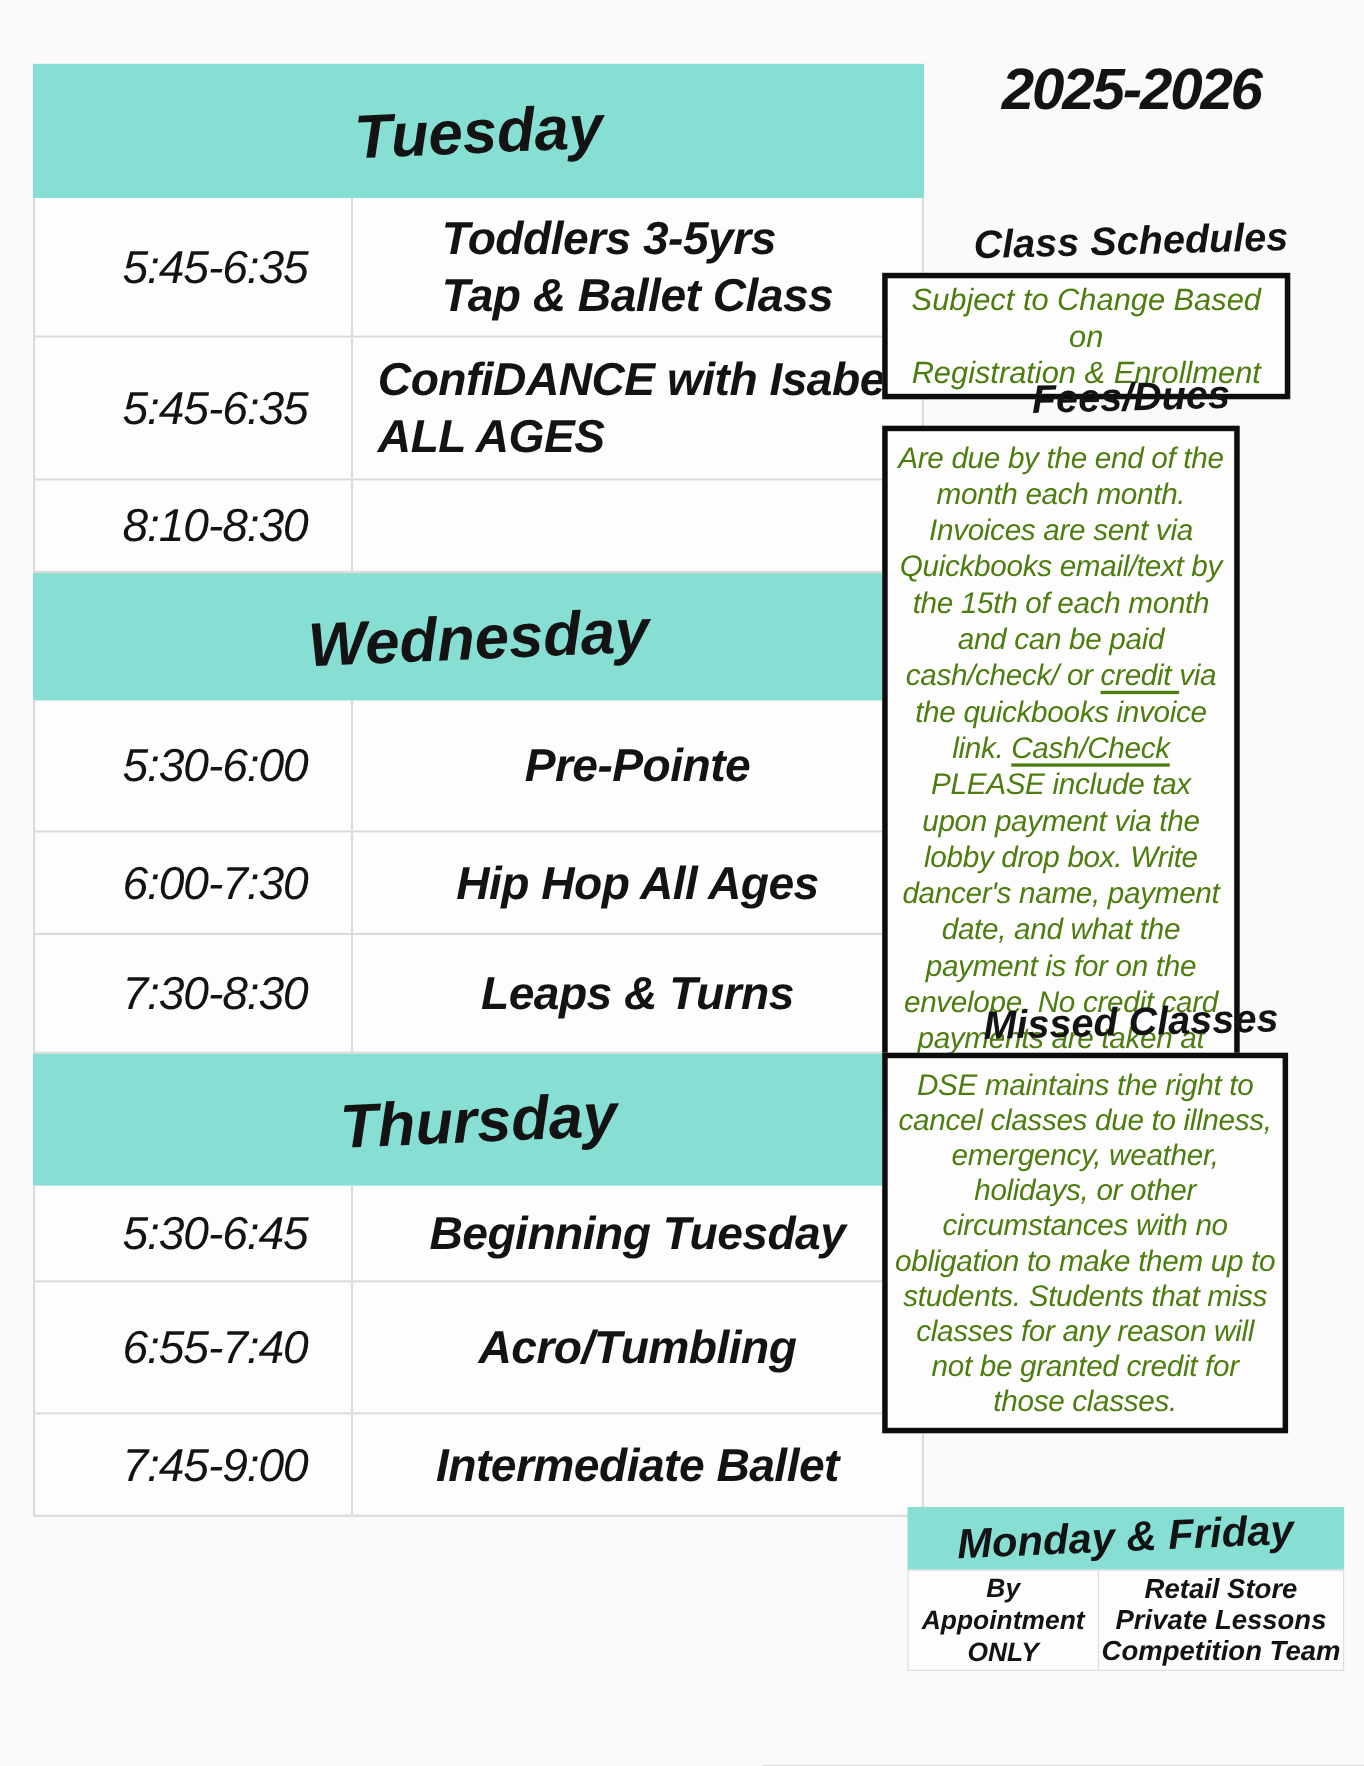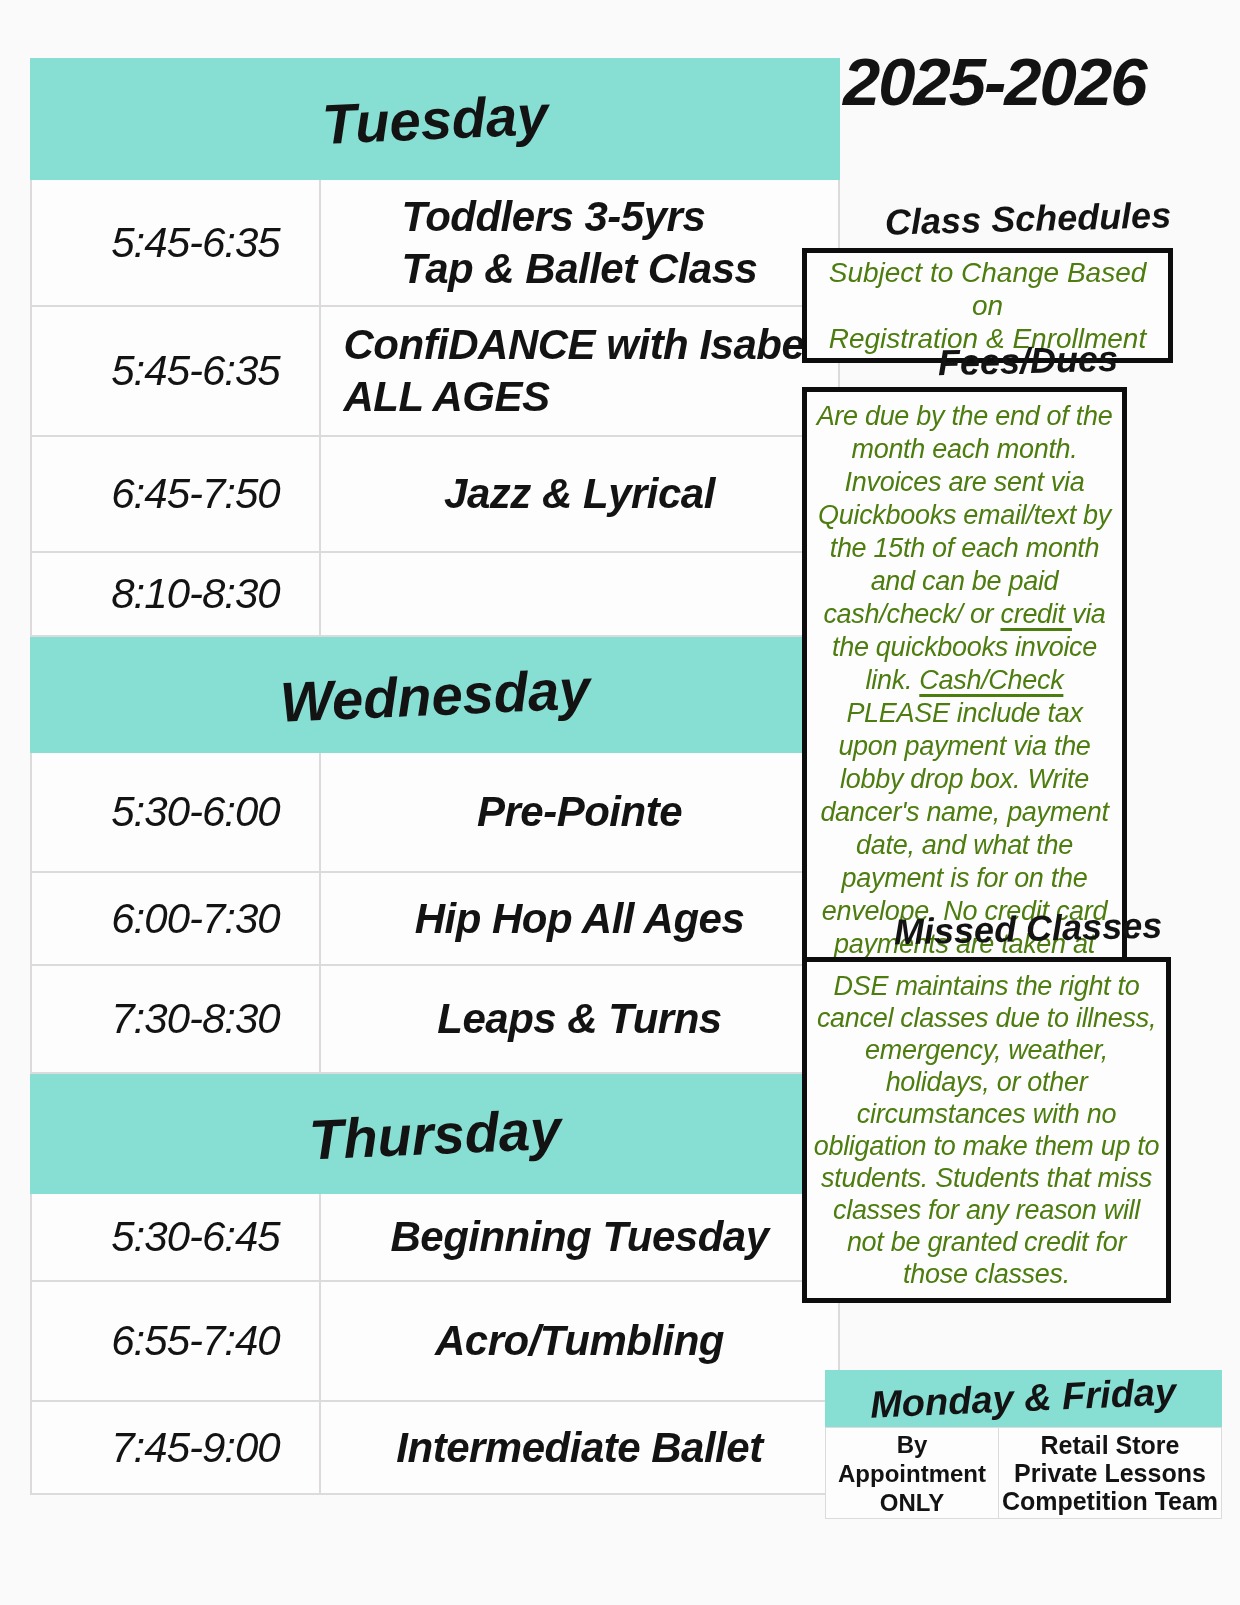--- a/index.html
+++ b/index.html
@@ -41,22 +41,22 @@
     font-style:italic;font-weight:400;font-size:42px;letter-spacing:-1px;
   }
   .cell-class{
     flex:1;display:flex;align-items:center;justify-content:center;text-align:left;
     font-style:italic;font-weight:700;font-size:42px;letter-spacing:-0.5px;
     white-space:pre-line;line-height:52px;
   }
 
   
   .year-title{
-    position:absolute;left:843px;top:46px;width:371px;
-    font-style:italic;font-weight:800;font-size:67px;letter-spacing:-2px;line-height:72px;
+    position:absolute;left:843px;top:46px;width:371px;text-align:center;
+    font-style:italic;font-weight:800;font-size:53px;letter-spacing:-2px;line-height:72px;
   }
   .mini-heading{
     position:absolute;left:843px;width:371px;text-align:center;
     font-style:italic;font-weight:800;font-size:36px;
   }
   .mini-heading>span{display:inline-block;transform:rotate(-1.5deg);}
   .hd-schedules{top:198px}.hd-fees{top:340px}.hd-missed{top:908px}
   .notice-box{
     position:absolute;left:802px;background:var(--cell);
     border:5px solid #0d0d0d;text-align:center;
@@ -77,21 +77,21 @@
   .mf{position:absolute;left:825px;top:1370px;width:397px;}
   .mf-header{
     height:57px;background:var(--accent);
     display:flex;align-items:center;justify-content:center;
   }
   .mf-header .day-text{font-size:38px;}
   .mf-body{display:flex;height:92px;}
   .mf-cell{
     background:var(--cell);border:1px solid var(--line);
     display:flex;align-items:center;justify-content:center;text-align:center;
-    font-weight:600;white-space:pre-line;
+    font-style:italic;font-weight:600;white-space:pre-line;
   }
   .mf-left{width:173px;font-size:24px;line-height:29px;border-right:none;}
   .mf-right{flex:1;font-size:25px;line-height:28px;}
 </style>
 </head>
 <body>
 
 <div class="page">
 
   <div class="sched">
@@ -101,24 +101,20 @@
     </div>
     <div class="row h-a">
       <div class="cell-time">5:45-6:35</div>
       <div class="cell-class">Toddlers 3-5yrs
 Tap &amp; Ballet Class</div>
     </div>
     <div class="row h-b">
       <div class="cell-time">5:45-6:35</div>
       <div class="cell-class">ConfiDANCE with Isabel
 ALL AGES</div>
-    </div>
-    <div class="row h-c">
-      <div class="cell-time">6:45-7:50</div>
-      <div class="cell-class">Jazz &amp; Lyrical</div>
     </div>
     <div class="row h-d">
       <div class="cell-time">8:10-8:30</div>
     </div>
 
     <div class="day-header dh-wed">
       <span class="day-text">Wednesday</span>
     </div>
     <div class="row h-e">
       <div class="cell-time">5:30-6:00</div>

